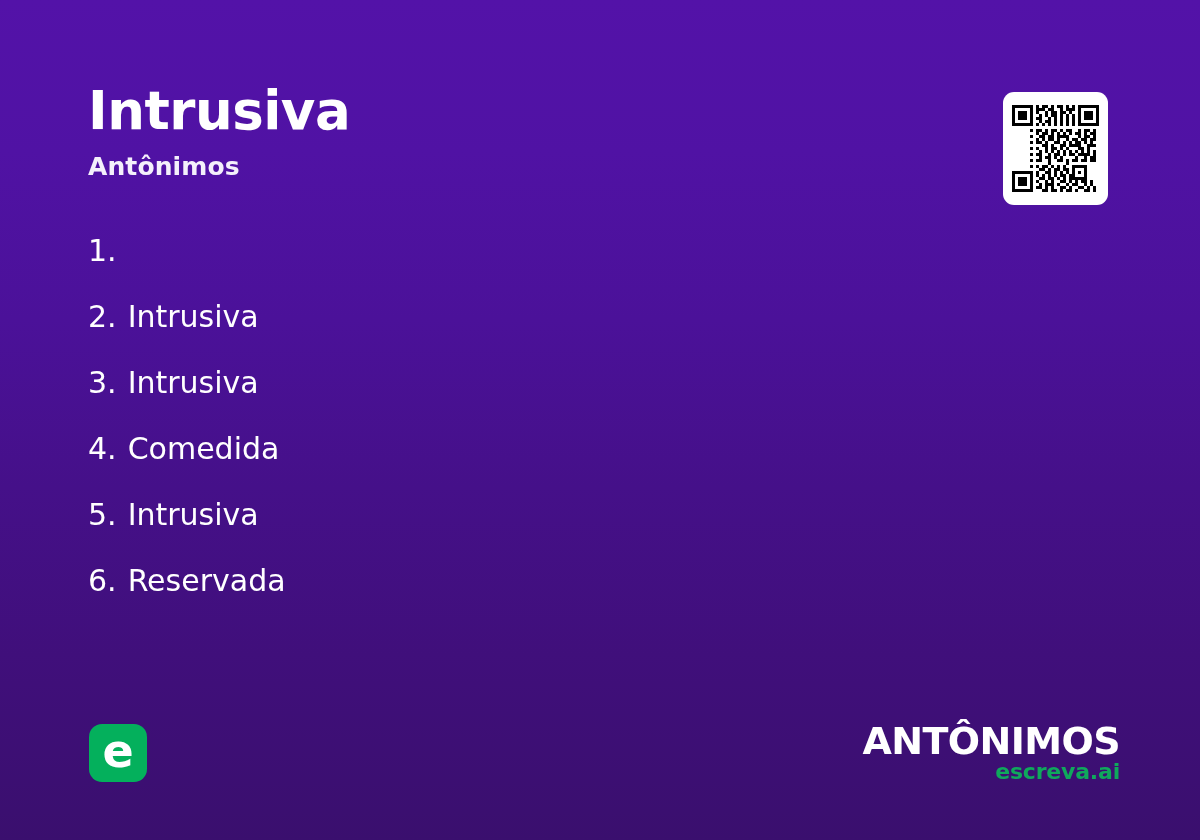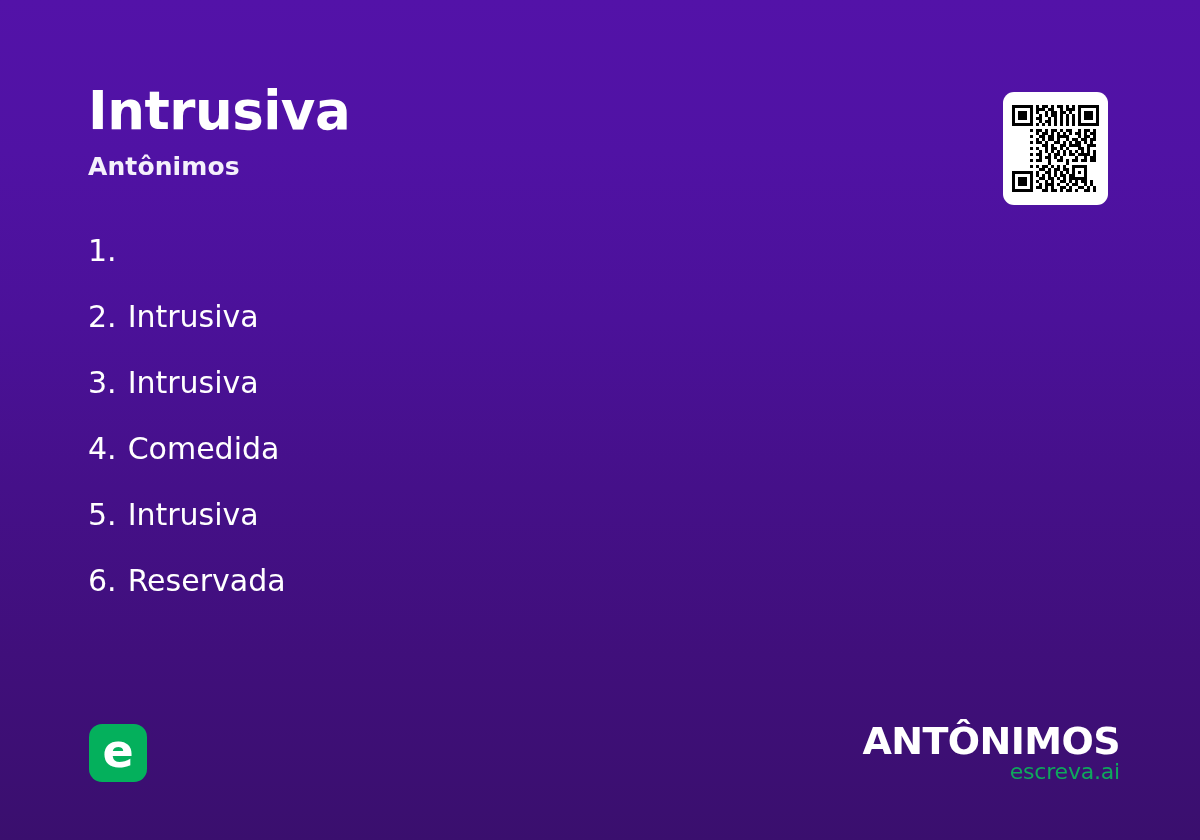--- a/index.html
+++ b/index.html
@@ -137,21 +137,21 @@
     font-weight: 700;
     color: #ffffff;
     line-height: 1.0;
     letter-spacing: -0.6px;
     white-space: nowrap;
   }
   #wordmark-sub {
     margin-top: 1px;
     font-family: "DejaVu Sans", sans-serif;
     font-size: 22px;
-    font-weight: 400;
+    font-weight: 700;
     color: #0FA85C;
     line-height: 1.0;
     letter-spacing: -0.2px;
     white-space: nowrap;
   }
 </style>
 </head>
 <body>
 
 <div id="card">

